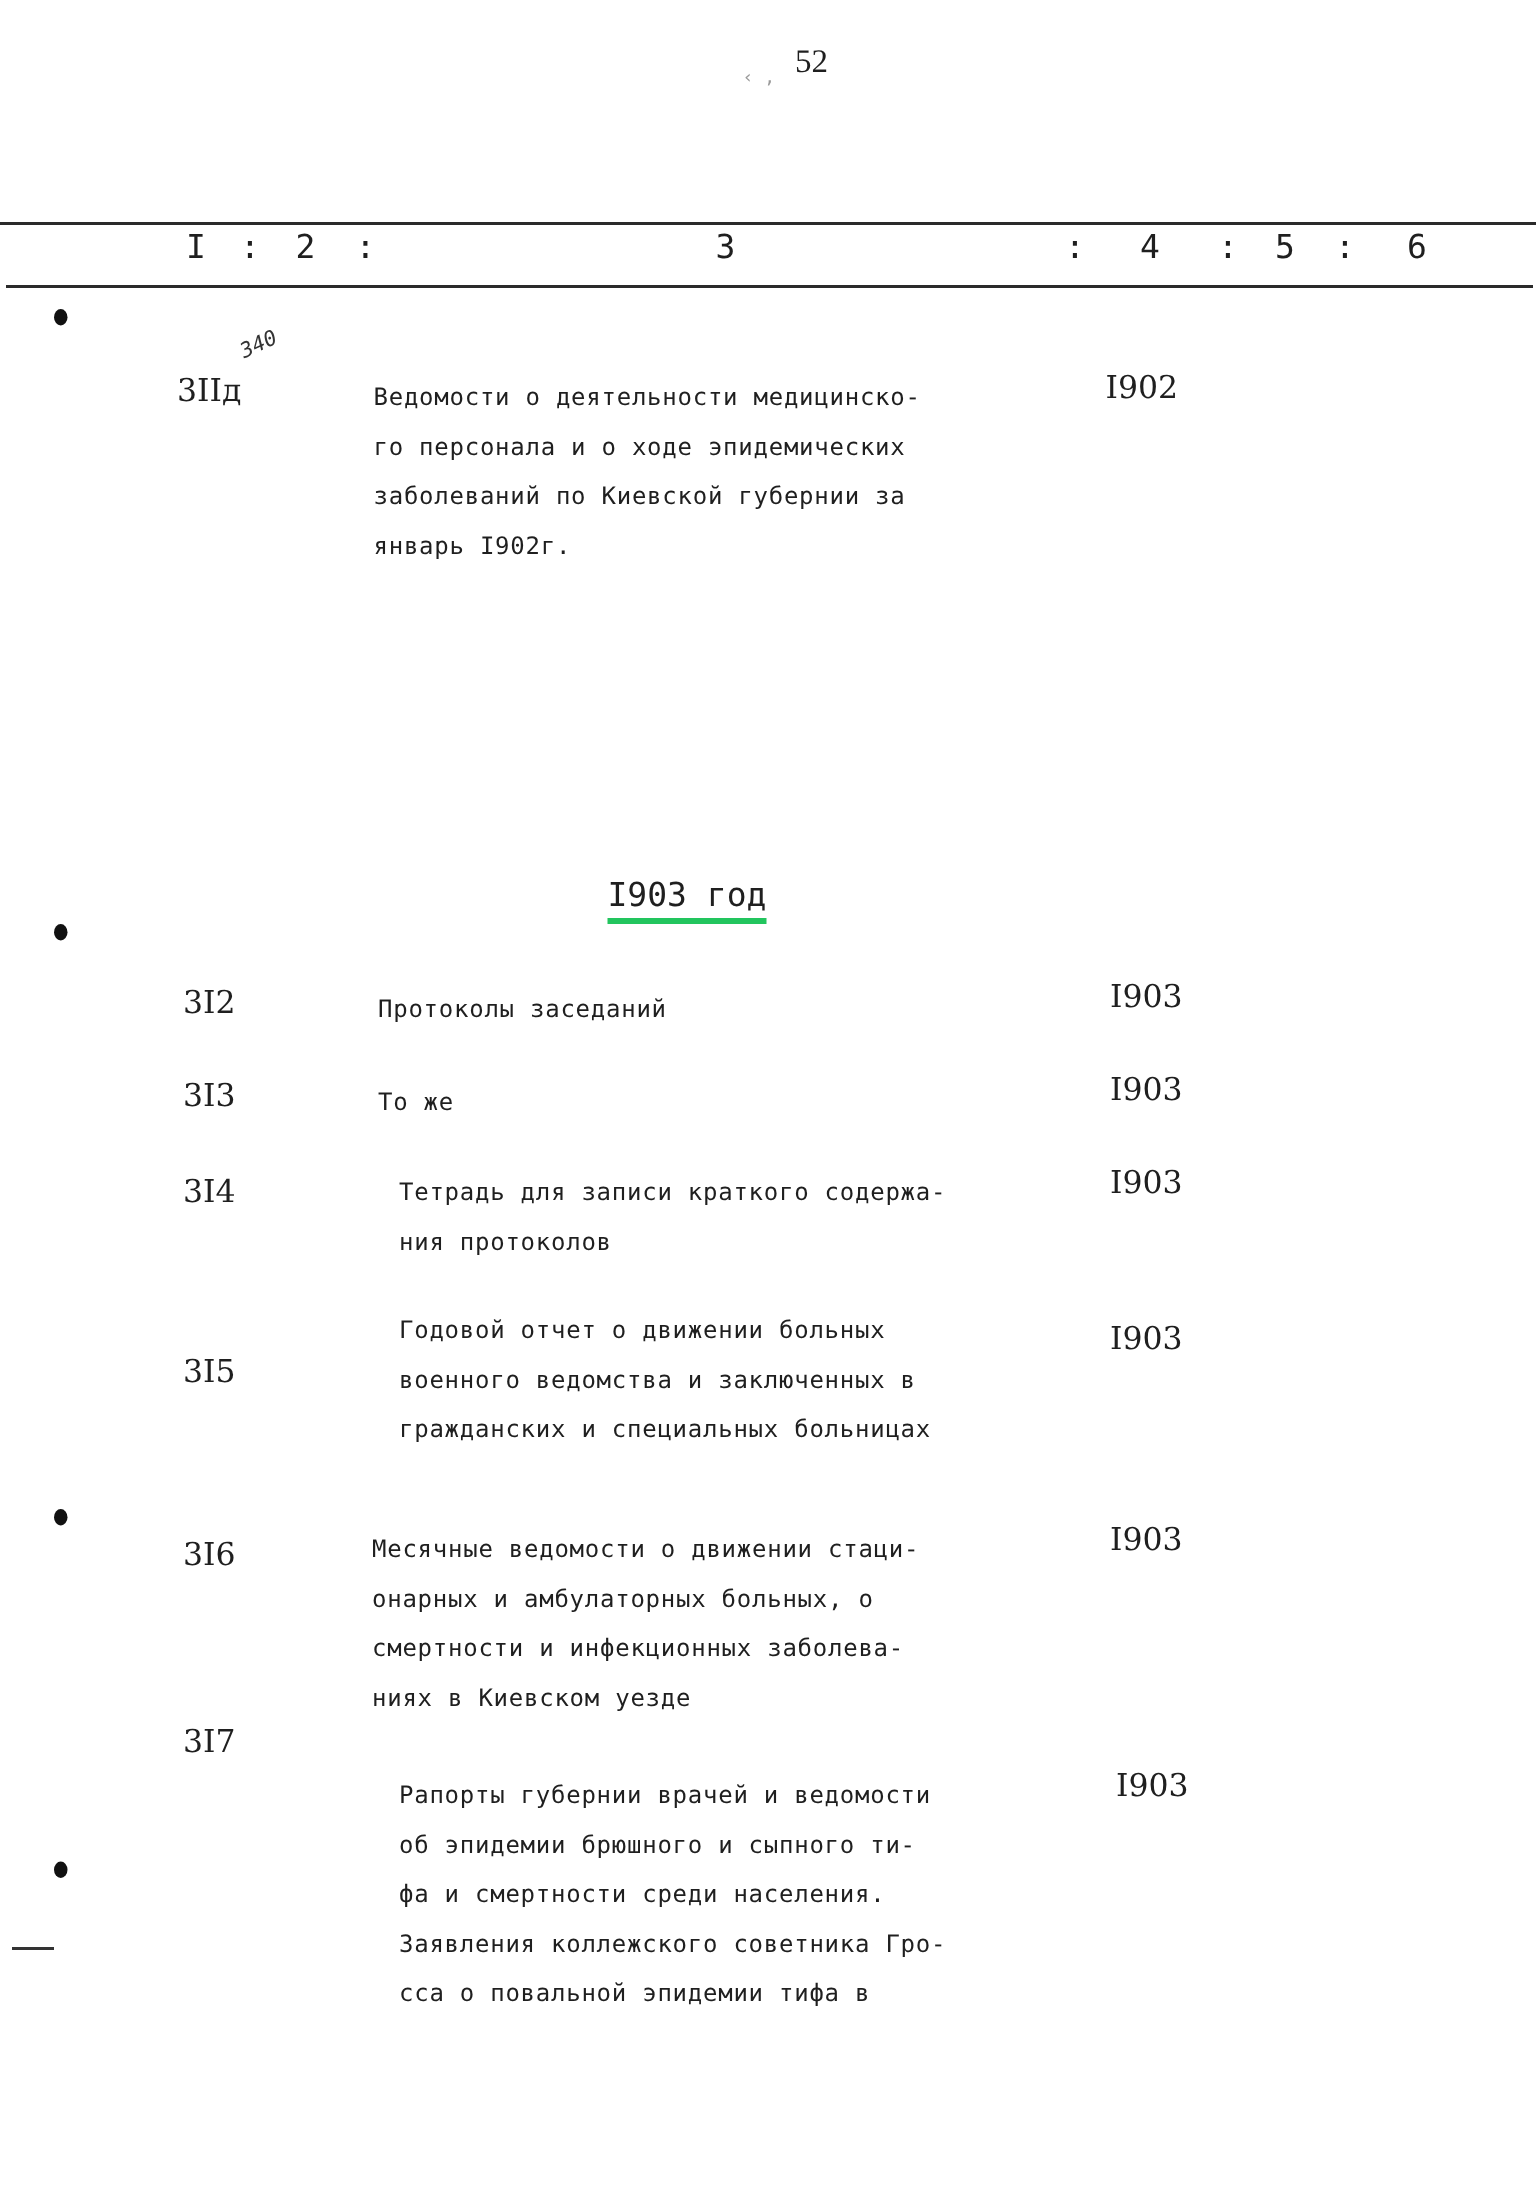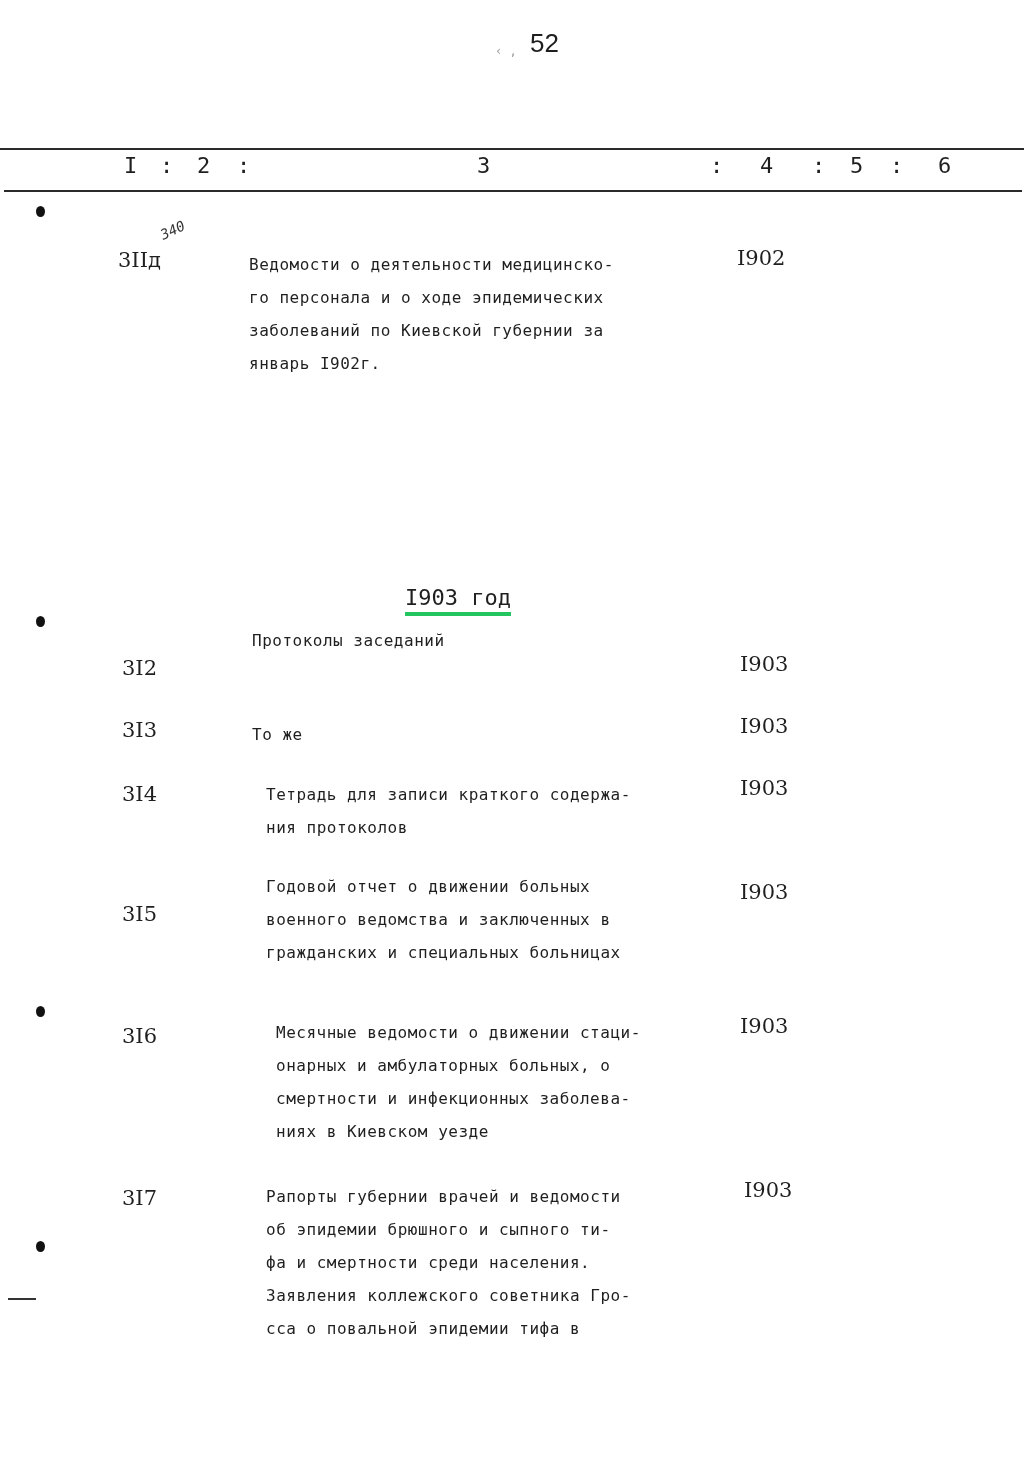--- a/index.html
+++ b/index.html
@@ -1,21 +1,21 @@
 <!DOCTYPE html>
 <html><head>
 <meta charset="utf-8">
 <style>
   html, body { margin: 0; padding: 0; }
   body {
     width: 1024px; height: 1473px; background: #ffffff; position: relative;
     overflow: hidden; color: #1f1f1f;
     font-family: "DejaVu Sans Mono", "Liberation Mono", monospace;
   }
-  .page-num { position: absolute; top: 28px; left: 530px; font-family: Liberation Sans, sans-serif; font-size: 26px; }
+  .page-num { position: absolute; top: 28px; left: 530px; font-family: Liberation Serif, serif; font-size: 22px; }
   .page-mark { position: absolute; top: 44px; left: 495px; font-size: 12px; color: #9a9a9a; }
   .rule { position: absolute; left: 0; height: 2px; background: #2a2a2a; }
   .rule.top { top: 148px; width: 1024px; }
   .rule.bottom { top: 190px; left: 4px; width: 1018px; }
   .hdr { position: absolute; top: 153px; font-size: 22px; }
   .dot { position: absolute; width: 9px; height: 11px; border-radius: 50%; background: #111; }
   .dash { position: absolute; left: 8px; top: 1298px; width: 28px; height: 2px; background: #333; }
   .entry-num { position: absolute; font-size: 21px; font-family: "DejaVu Serif", serif; }
   .entry-text { position: absolute; font-size: 16px; line-height: 33px; white-space: pre; letter-spacing: 0.5px; }
   .entry-year { position: absolute; font-size: 21px; font-family: "DejaVu Serif", serif; text-align: center; }
@@ -58,21 +58,21 @@
 го персонала и о ходе эпидемических
 заболеваний по Киевской губернии за
 январь I902г.</span>
   <span class="entry-year" style="left:737px;top:246px">I902</span>
 </div>
 
 <div class="section-title">I903 год</div>
 
 <div>
   <span class="entry-num" style="left:122px;top:656px">3I2</span>
-  <span class="entry-text" style="left:252px;top:624px">Протоколы заседаний</span>
+  <span class="entry-text" style="left:252px;top:656px">Протоколы заседаний</span>
   <span class="entry-year" style="left:740px;top:652px">I903</span>
 </div>
 
 <div>
   <span class="entry-num" style="left:122px;top:718px">3I3</span>
   <span class="entry-text" style="left:252px;top:718px">То же</span>
   <span class="entry-year" style="left:740px;top:714px">I903</span>
 </div>
 
 <div>
@@ -85,28 +85,28 @@
 <div>
   <span class="entry-num" style="left:122px;top:902px">3I5</span>
   <span class="entry-text" style="left:266px;top:870px">Годовой отчет о движении больных
 военного ведомства и заключенных в
 гражданских и специальных больницах</span>
   <span class="entry-year" style="left:740px;top:880px">I903</span>
 </div>
 
 <div>
   <span class="entry-num" style="left:122px;top:1024px">3I6</span>
-  <span class="entry-text" style="left:276px;top:1016px">Месячные ведомости о движении стаци-
+  <span class="entry-text" style="left:248px;top:1016px">Месячные ведомости о движении стаци-
 онарных и амбулаторных больных, о
 смертности и инфекционных заболева-
 ниях в Киевском уезде</span>
   <span class="entry-year" style="left:740px;top:1014px">I903</span>
 </div>
 
 <div>
-  <span class="entry-num" style="left:122px;top:1186px">3I7</span>
+  <span class="entry-num" style="left:122px;top:1149px">3I7</span>
   <span class="entry-text" style="left:266px;top:1180px">Рапорты губернии врачей и ведомости
 об эпидемии брюшного и сыпного ти-
 фа и смертности среди населения.
 Заявления коллежского советника Гро-
 сса о повальной эпидемии тифа в</span>
   <span class="entry-year" style="left:744px;top:1178px">I903</span>
 </div>
 
 </body></html>

